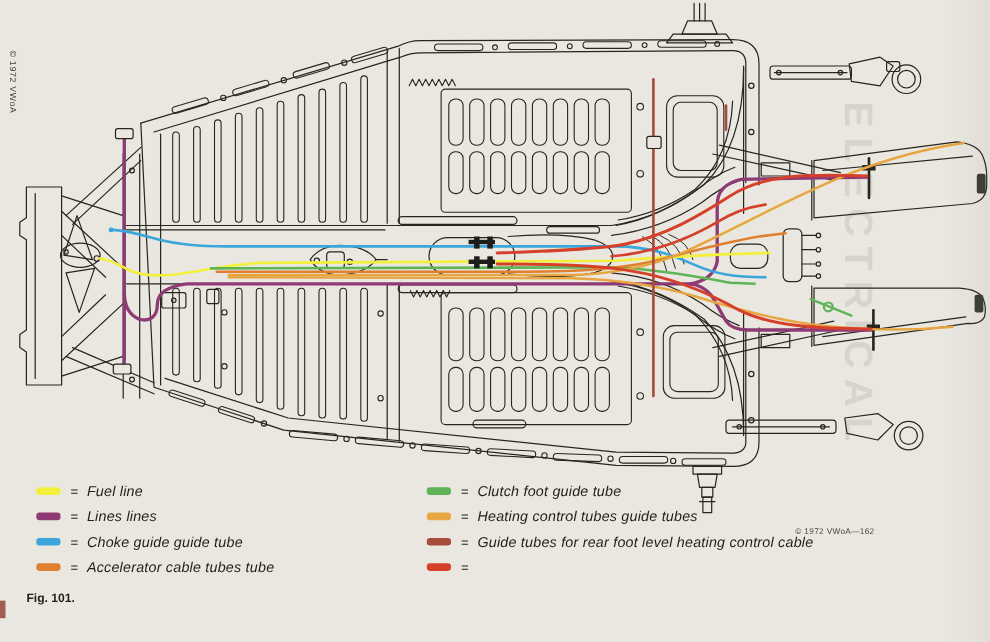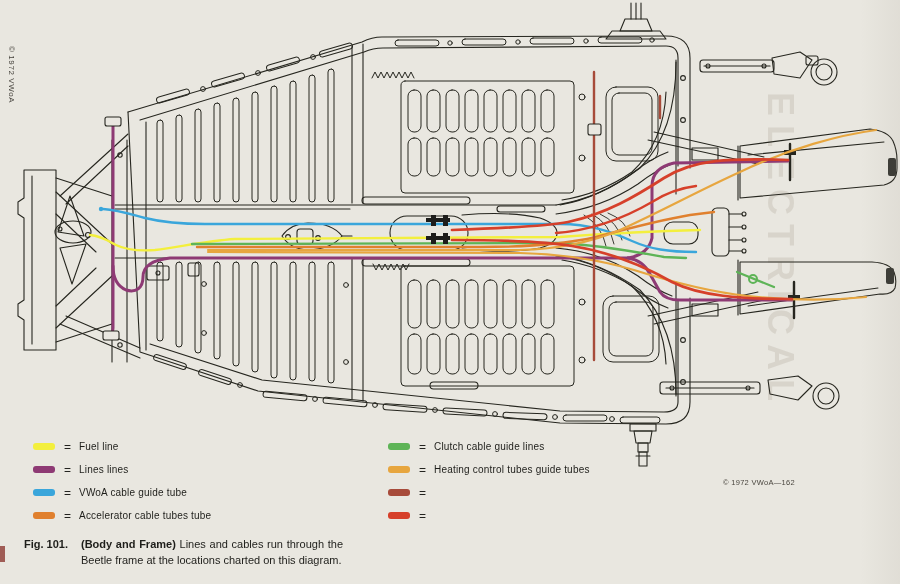--- a/index.html
+++ b/index.html
@@ -23,21 +23,21 @@
   .copy-right{
     position:absolute;left:723px;top:478px;
     font-size:7.5px;letter-spacing:.3px;color:#4a463f;
   }
   .legend{position:absolute;top:435px;}
   .legend.col1{left:33px;}
   .legend.col2{left:388px;}
   .lrow{display:flex;align-items:center;height:23px;}
   .swatch{display:inline-block;width:22px;height:7px;border-radius:3px;margin-right:9px;flex:0 0 auto;}
   .eq{font-size:12px;margin-right:8px;color:#23231f;}
-  .llabel{font-size:10px;color:#1e1e1a;letter-spacing:.2px;white-space:nowrap;}
+  .llabel{font-size:13px;color:#1e1e1a;letter-spacing:.2px;white-space:nowrap;font-style:italic;}
   .caption{position:absolute;left:24px;top:537px;display:flex;font-size:11px;line-height:15.5px;color:#1e1e1a;}
   .cap-label{font-weight:bold;width:57px;flex:0 0 auto;}
   .cap-text{width:262px;text-align:justify;}
   .cap-text b{font-weight:bold;}
   .scan-mark{position:absolute;left:0;top:546px;width:5px;height:16px;background:#8d3b33;opacity:.8;}
 </style>
 </head>
 <body>
 
 <svg width="900" height="584" viewBox="0 0 900 584">
@@ -352,46 +352,46 @@
     <span class="llabel">Fuel line</span>
   </div>
   <div class="lrow">
     <span class="swatch" style="background-color: rgb(142, 58, 116);"></span>
     <span class="eq">=</span>
     <span class="llabel">Lines lines</span>
   </div>
   <div class="lrow">
     <span class="swatch" style="background-color: rgb(58, 166, 219);"></span>
     <span class="eq">=</span>
-    <span class="llabel">VWoA cable guide tube</span>
+    <span class="llabel">Choke guide guide tube</span>
   </div>
   <div class="lrow">
     <span class="swatch" style="background-color: rgb(224, 128, 46);"></span>
     <span class="eq">=</span>
     <span class="llabel">Accelerator cable tubes tube</span>
   </div>
 </div>
 
 <div class="legend col2">
   <div class="lrow">
     <span class="swatch" style="background-color: rgb(94, 180, 87);"></span>
     <span class="eq">=</span>
-    <span class="llabel">Clutch cable guide lines</span>
+    <span class="llabel">Clutch foot guide tube</span>
   </div>
   <div class="lrow">
     <span class="swatch" style="background-color: rgb(231, 166, 63);"></span>
     <span class="eq">=</span>
     <span class="llabel">Heating control tubes guide tubes</span>
   </div>
   <div class="lrow">
     <span class="swatch" style="background-color: rgb(167, 75, 58);"></span>
     <span class="eq">=</span>
+    <span class="llabel">Guide tubes for rear foot level heating control cable</span>
   </div>
   <div class="lrow">
     <span class="swatch" style="background-color: rgb(214, 64, 42);"></span>
     <span class="eq">=</span>
   </div>
 </div>
 
 <div class="caption">
   <div class="cap-label">Fig. 101.</div>
-  <div class="cap-text"><b>(Body and Frame)</b> <span>Lines and cables run through the Beetle frame at the locations charted on this diagram.</span></div>
 </div>
 
 </body></html>

